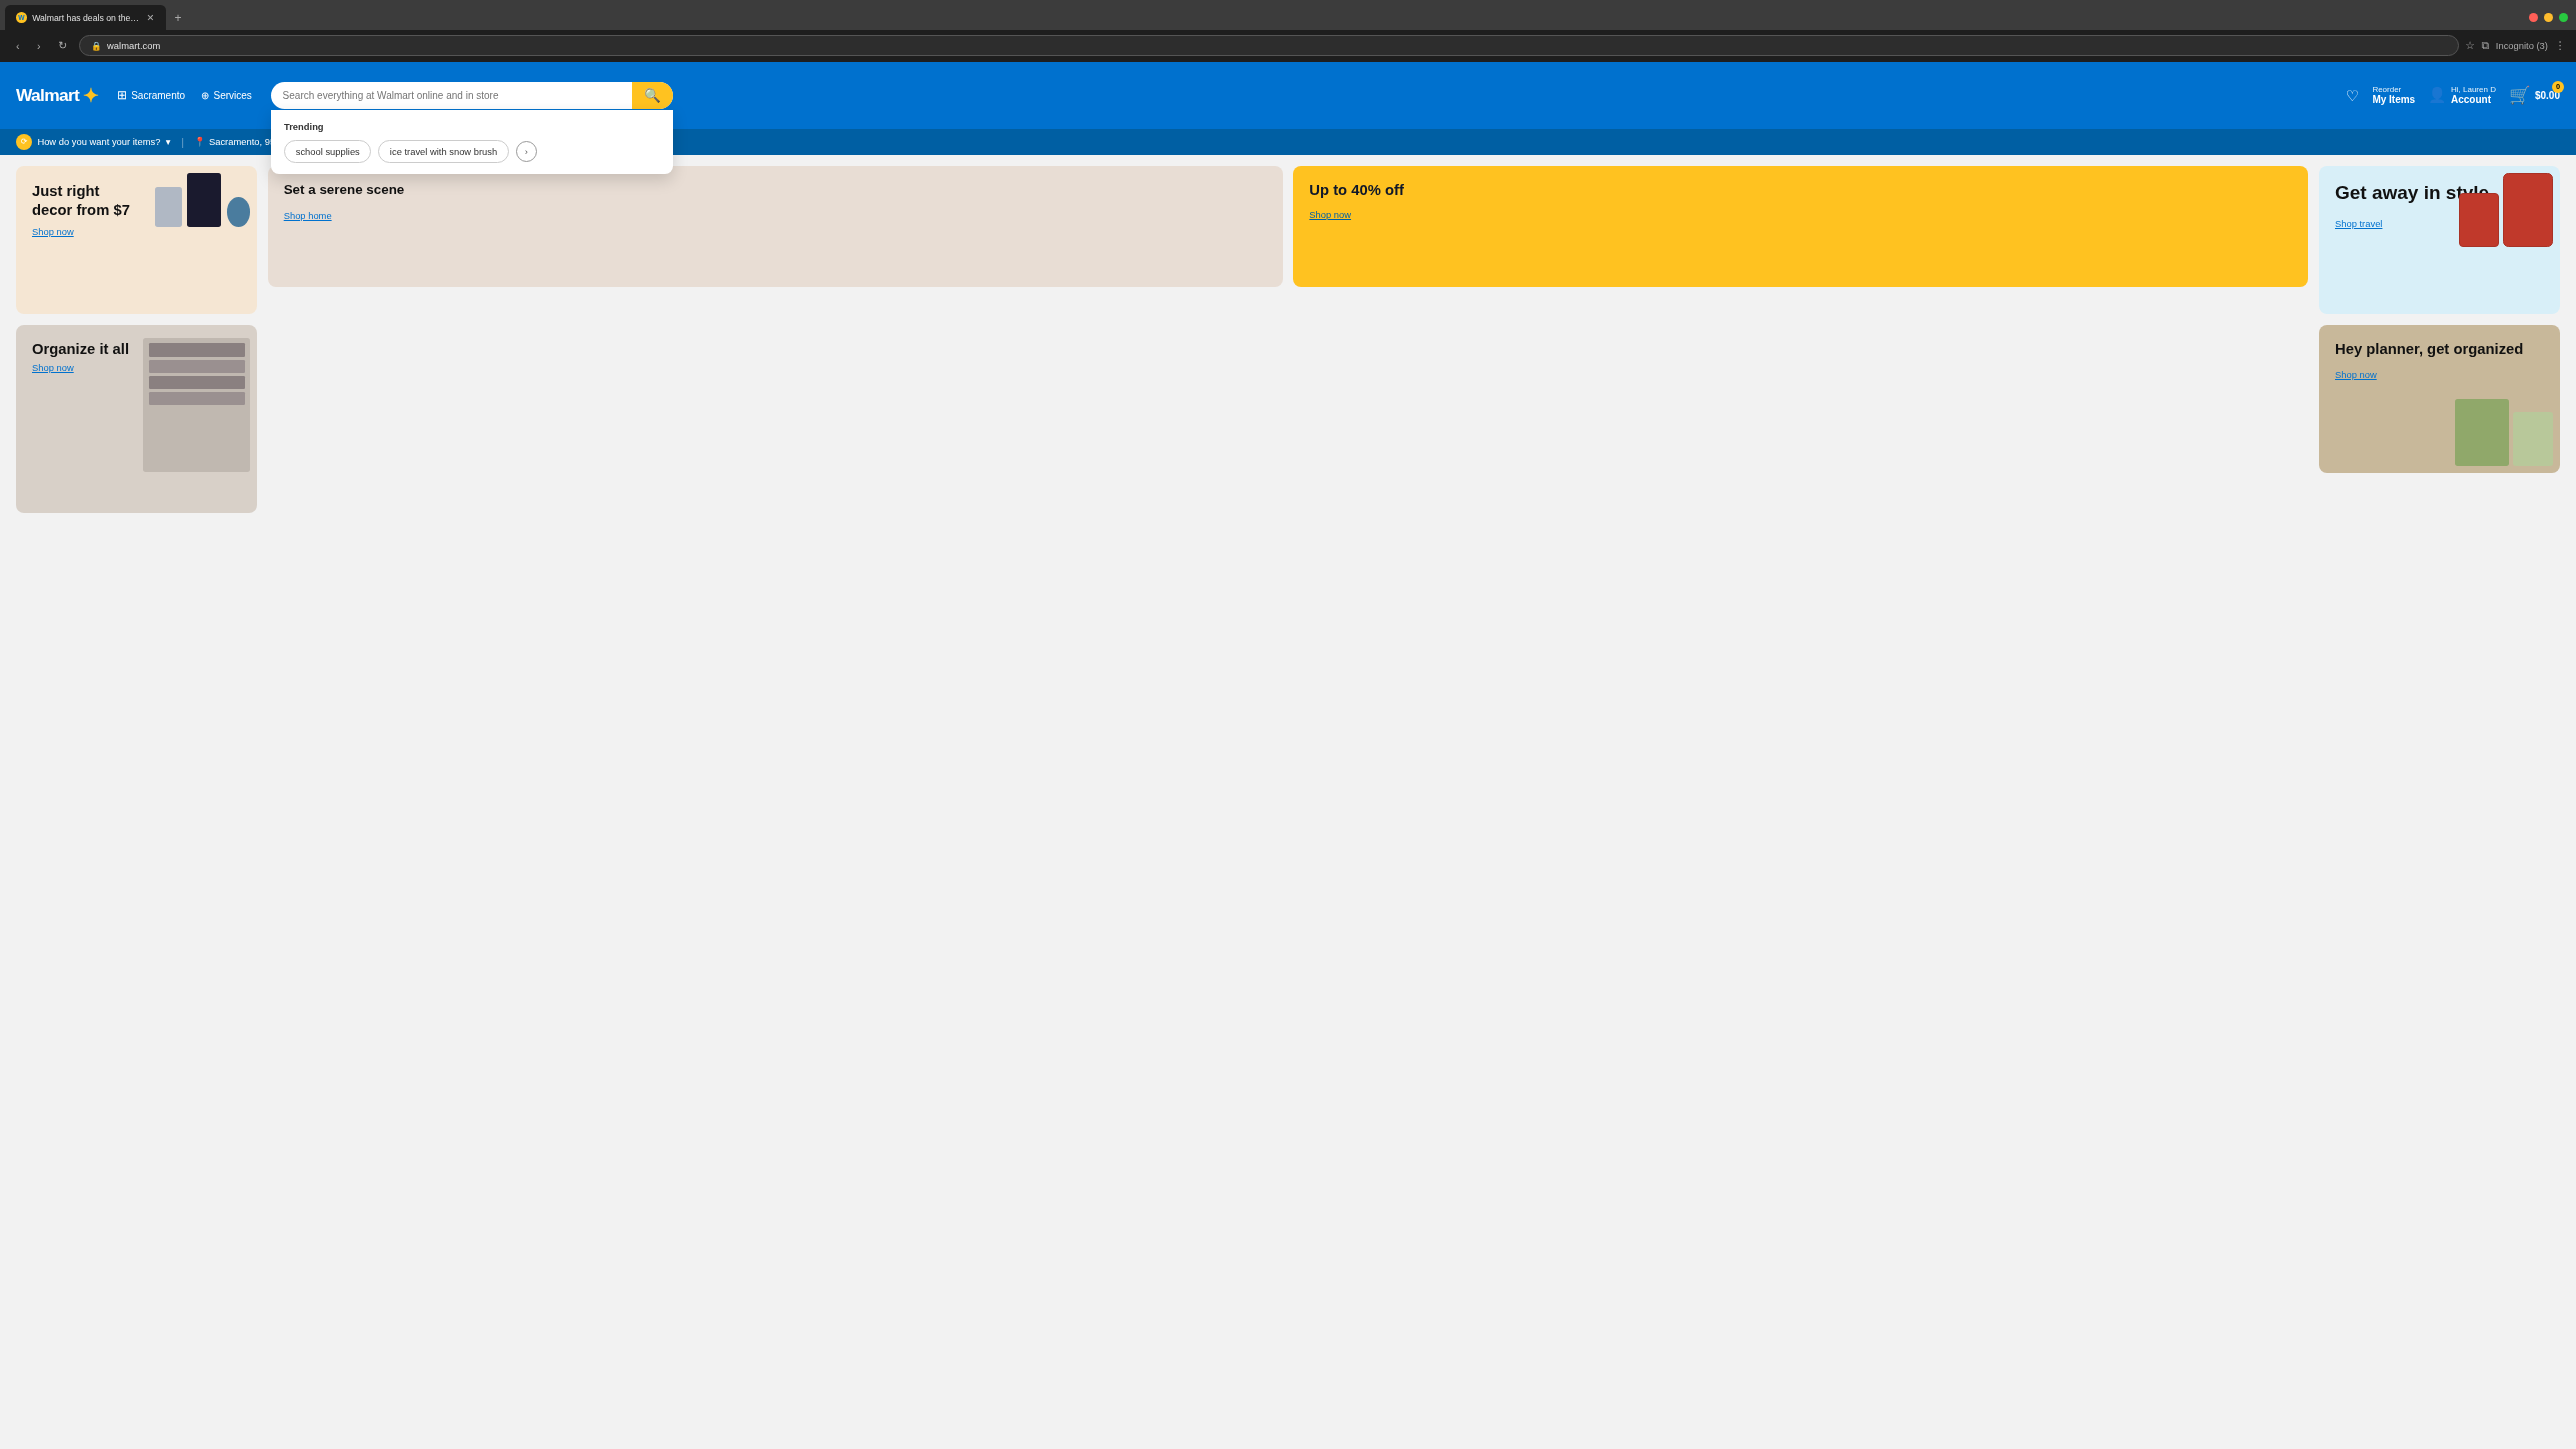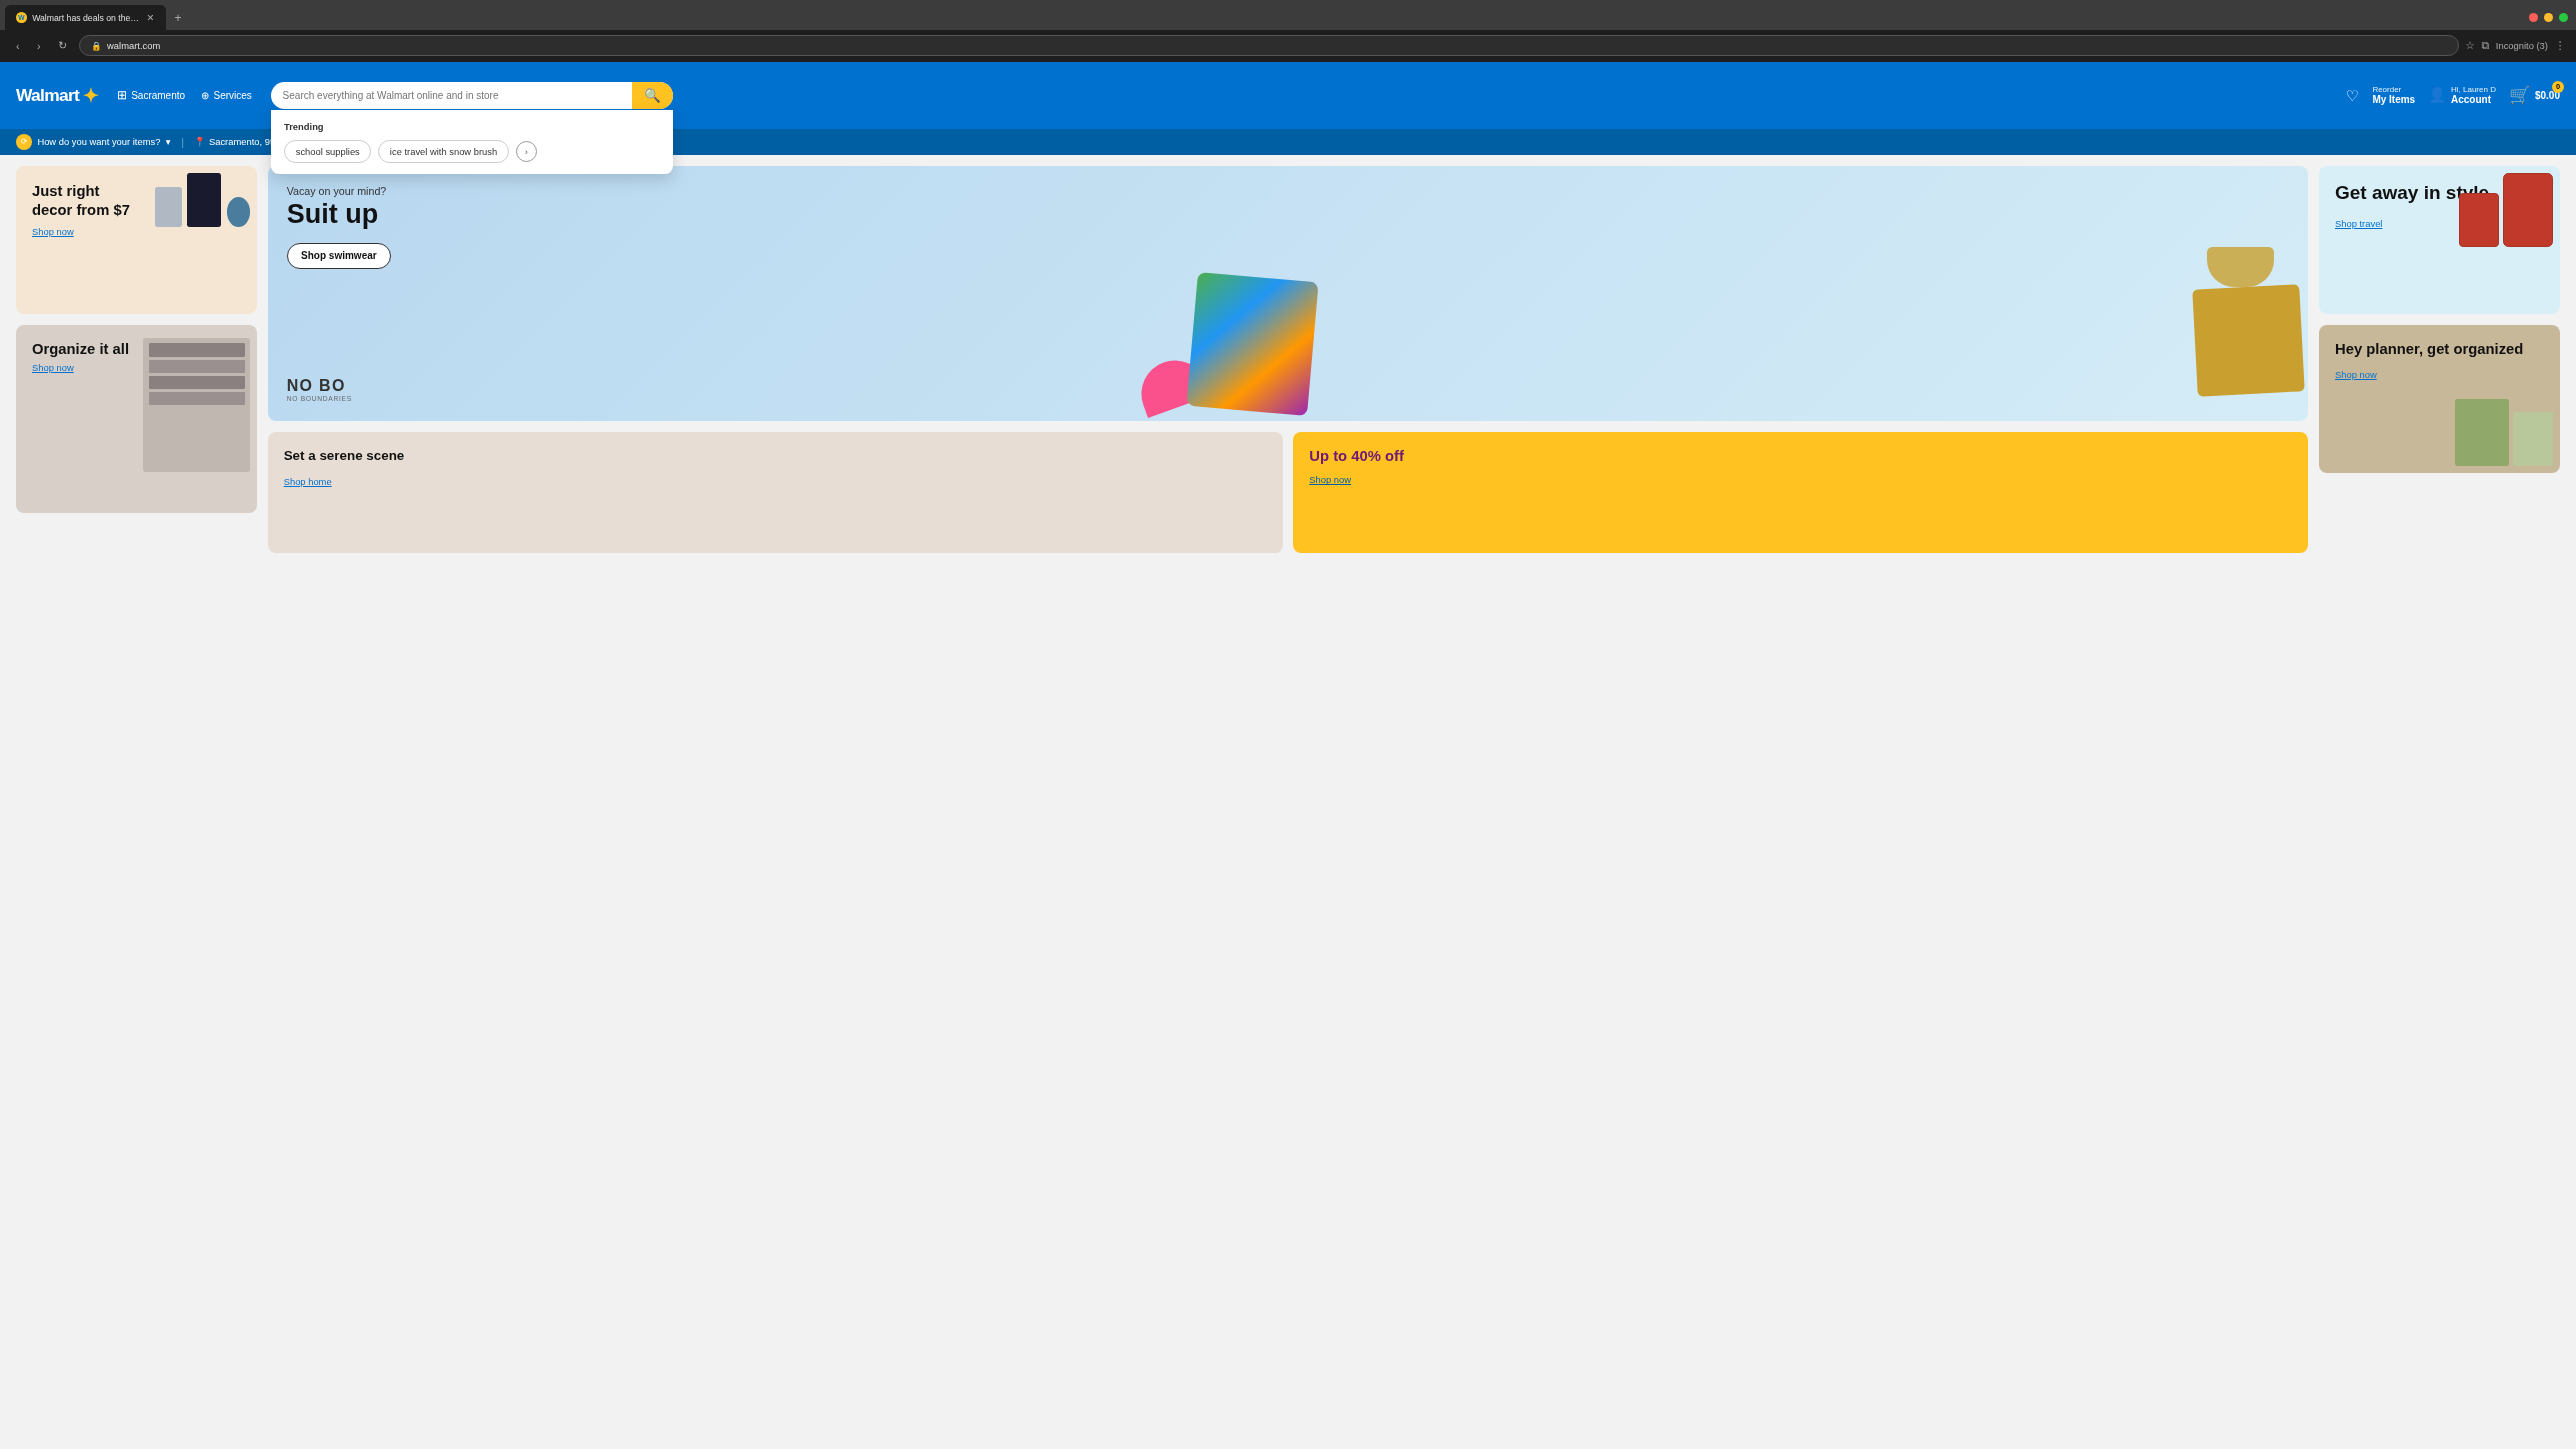--- a/index.html
+++ b/index.html
@@ -76,21 +76,21 @@
     .hero-content h1 { font-size: 27px; font-weight: 900; color: #111; line-height: 1.1; margin-bottom: 13.4px; }
     .shop-swimwear-btn { background: white; border: 1.3px solid #333; border-radius: 16px; padding: 6.7px 13.4px; font-size: 10px; font-weight: 600; cursor: pointer; color: #111; }
     .nobo-logo { position: absolute; left: 19px; bottom: 19px; }
     .nobo-text { font-size: 16px; font-weight: 900; letter-spacing: 1.3px; color: #333; }
     .nobo-sub { font-size: 6.7px; color: #666; letter-spacing: 0.7px; }
 
     .bottom-cards { display: grid; grid-template-columns: 1fr 1fr; gap: 10.7px; }
     .serene-card { background: #e8ddd4; padding: 16px; border-radius: 8px; height: 121px; }
     .serene-card h2 { font-size: 13.4px; font-weight: 700; color: #111; margin-bottom: 8px; }
     .forty-card { background: #ffc220; padding: 16px; border-radius: 8px; height: 121px; }
-    .forty-card h2 { font-size: 14.8px; font-weight: 700; color: #701a75; margin-bottom: 5.4px; }
+    .forty-card h2 { font-size: 14.8px; font-weight: 700; color: #0f172a; margin-bottom: 5.4px; }
 
     
     .right-col { display: flex; flex-direction: column; gap: 10.7px; }
     .travel-card { background: #e8f4f8; padding: 16px; border-radius: 8px; height: 148px; position: relative; overflow: hidden; }
     .travel-card h2 { font-size: 19px; font-weight: 800; color: #111; line-height: 1.2; margin-bottom: 8px; }
     .planner-card { background: #d4c4a8; padding: 16px; border-radius: 8px; height: 148px; position: relative; overflow: hidden; }
     .planner-card h2 { font-size: 14.8px; font-weight: 800; color: #111; line-height: 1.2; margin-bottom: 5.4px; }
     .galaxy-card { background: #f0f0f0; padding: 16px; border-radius: 8px; height: 107px; }
     .galaxy-card h2 { font-size: 19px; font-weight: 800; color: #111; }
 
@@ -237,38 +237,20 @@
       <div style="position:absolute;right:6.7px;top:13.4px;width:107px;height:134px;background:#c0b8b0;border-radius:2.7px;display:flex;flex-direction:column;gap:2.7px;padding:5.4px;">
         <div style="height:13.4px;background:#8a8080;border-radius:1.3px;"></div>
         <div style="height:13.4px;background:#9a9090;border-radius:1.3px;"></div>
         <div style="height:13.4px;background:#8a8080;border-radius:1.3px;"></div>
         <div style="height:13.4px;background:#9a9090;border-radius:1.3px;"></div>
       </div>
     </div>
   </div>
 
   <div class="center-col">
-    <div class="card hero-card" style="background:linear-gradient(135deg,#b8d8f0 0%, #d4ecf7 100%);">
-      <div class="hero-content">
-        <p>Vacay on your mind?</p>
-        <h1>Suit up</h1>
-        <button class="shop-swimwear-btn">Shop swimwear</button>
-      </div>
-      <div class="nobo-logo">
-        <div class="nobo-text">NO BO</div>
-        <div class="nobo-sub">NO BOUNDARIES</div>
-      </div>
-
-      <div class="swimwear-display">
-        <div style="position:absolute;bottom:13.4px;left:13.4px;width:67px;height:47px;background:#ff4081;border-radius:34px 34px 0 0;transform:rotate(-20deg);opacity:0.9;"></div>
-        <div style="position:absolute;bottom:10px;left:67px;width:121px;height:134px;background:linear-gradient(135deg,#4caf50,#2196f3,#ff9800,#9c27b0);border-radius:8px;transform:rotate(5deg);"></div>
-        <div style="position:absolute;bottom:27px;right:6.7px;width:107px;height:107px;background:#c9a030;border-radius:5.4px;transform:rotate(-3deg);"></div>
-        <div style="position:absolute;bottom:134px;right:34px;width:67px;height:40px;background:#c9a030;border-radius:5.4px 5.4px 27px 27px;opacity:0.8;"></div>
-      </div>
-    </div>
 
     <div class="bottom-cards">
       <div class="card serene-card">
         <h2>Set a serene scene</h2>
         <a class="shop-link">Shop home</a>
       </div>
       <div class="card forty-card">
         <h2>Up to 40% off</h2>
         <a class="shop-link" style="color:#005fa3;">Shop now</a>
       </div>

